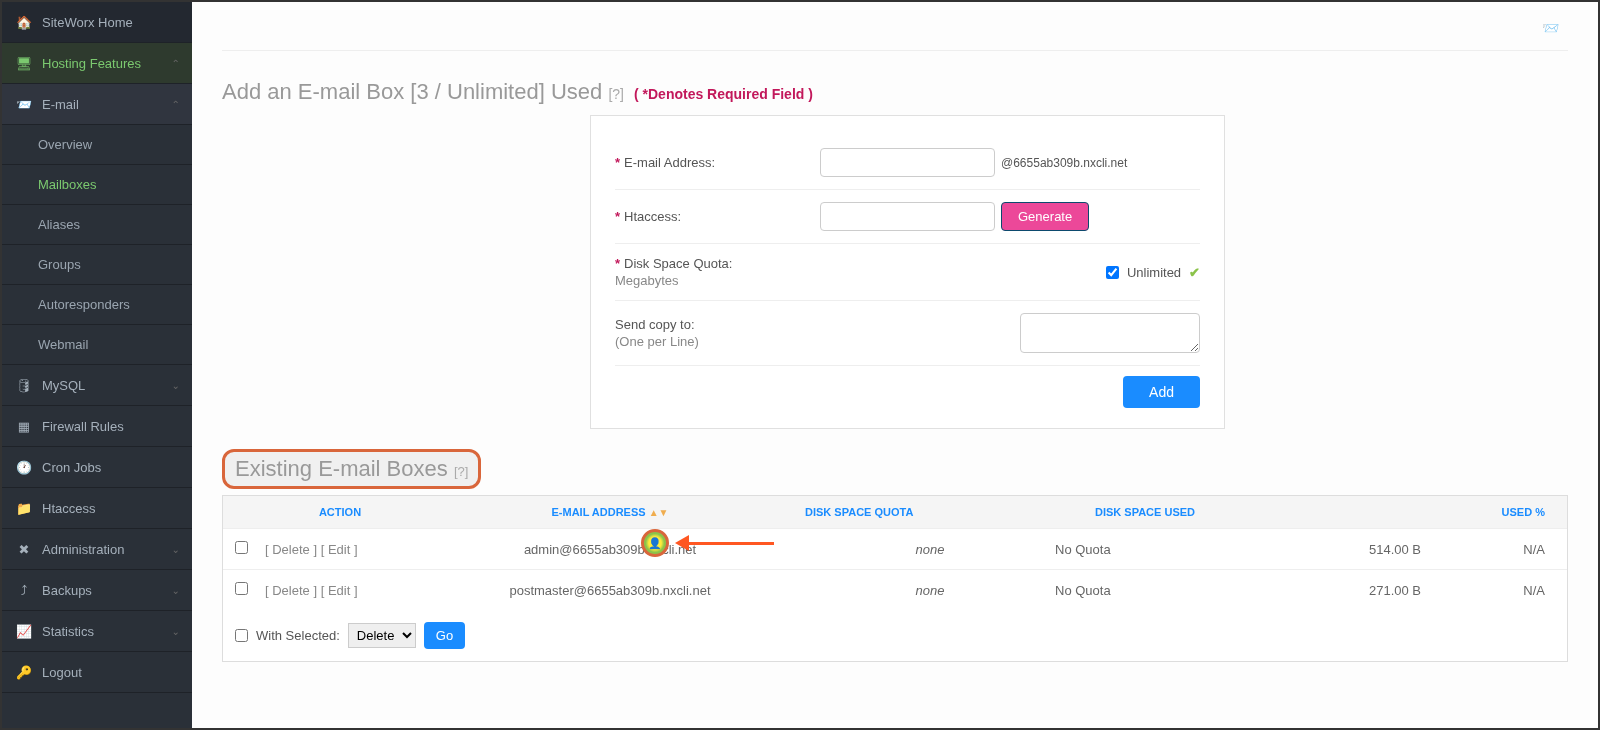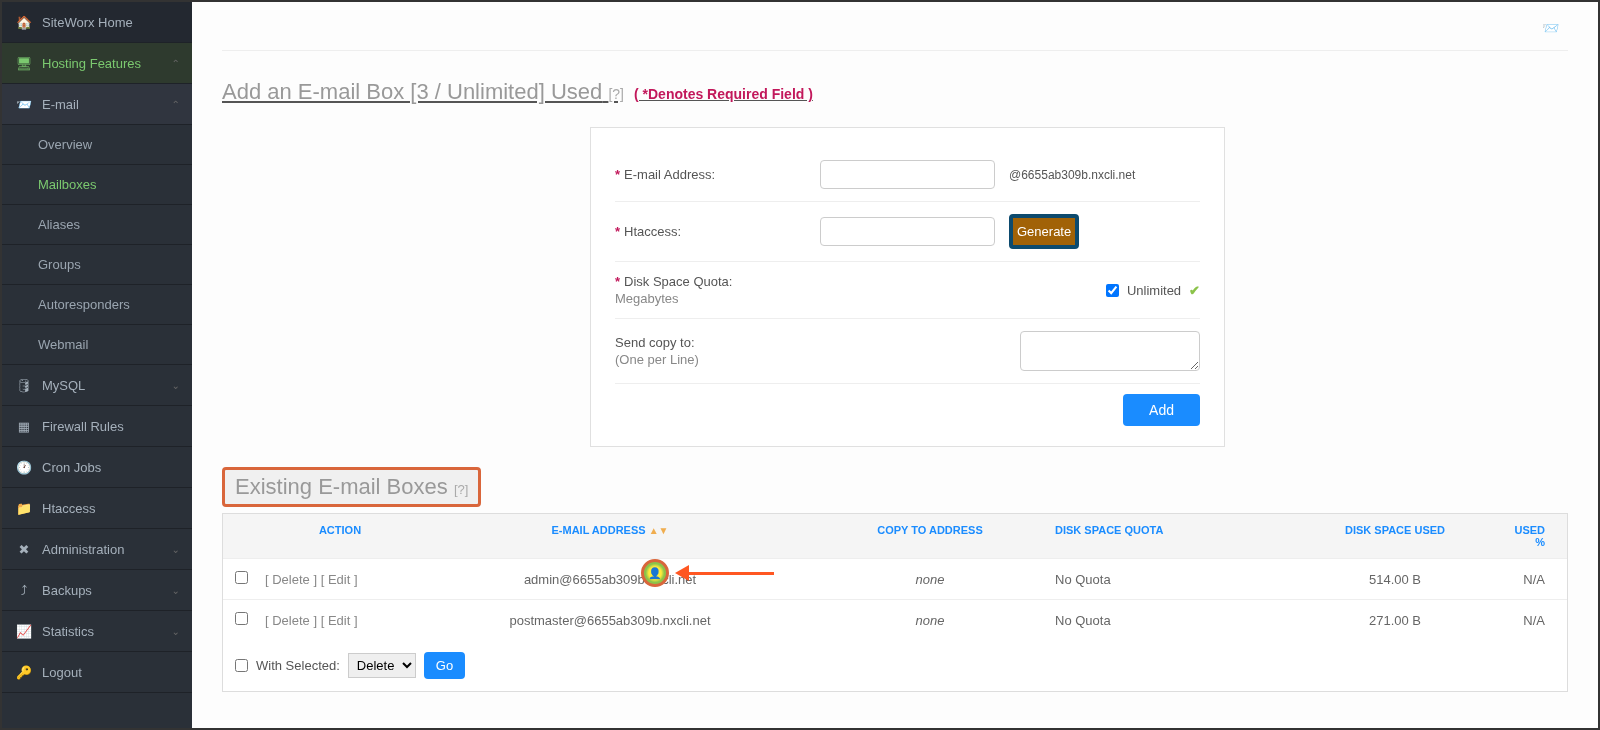--- a/index.html
+++ b/index.html
@@ -13,40 +13,40 @@
 .sidebar-sub { padding: 12px 14px 12px 36px; border-bottom: 1px solid #1e2228; color: #9aa5b0; font-size: 13px; cursor: pointer; }
 .sidebar-sub.active { color: #7bc96f; }
 .sidebar-item .caret, .sidebar-item .caret-up { position: absolute; right: 12px; font-size: 10px; color: #666; }
 .icon-box { width: 16px; height: 16px; display: inline-flex; align-items: center; justify-content: center; font-size: 13px; }
 .main { flex: 1; background: #fdfdfd; overflow-y: auto; padding: 0 30px 30px 30px; }
 .page-head { display: flex; justify-content: flex-end; align-items: center; padding: 18px 0 14px 0; color: #999; font-size: 24px; font-weight: 300; border-bottom: 1px solid #eee; margin-bottom: 28px; }
 .page-head .mail-ico { margin-right: 8px; font-size: 14px; }
 .sec-title { color: #999; font-size: 22px; font-weight: 300; margin-bottom: 6px; }
 .sec-title .help { font-size: 14px; color: #aaa; }
 .req-note { color: #c2185b; font-weight: 600; font-size: 14px; }
-.title-row { display: flex; align-items: baseline; gap: 10px; margin-bottom: 16px; text-decoration: underline; }
+.title-row { display: flex; align-items: baseline; gap: 10px; margin-bottom: 4px; }
 .form-card { border: 1px solid #e0e0e0; width: 635px; margin-left: 368px; padding: 20px 24px; background: #fff; }
 .frow { display: flex; align-items: center; padding: 12px 0; border-bottom: 1px solid #eee; }
 .frow:last-of-type { border-bottom: none; }
 .flabel { width: 205px; color: #555; font-size: 13px; }
 .flabel .ast { color: #c2185b; font-weight: bold; margin-right: 4px; }
 .flabel .sub { display: block; font-size: 13px; color: #888; margin-top: 2px; }
 .flabel .help2 { color: #aaa; font-size: 11px; }
-.fctrl { flex: 1; display: flex; align-items: center; gap: 14px; }
+.fctrl { flex: 1; display: flex; align-items: center; gap: 6px; }
 .fctrl input[type=text], .fctrl input[type=password] { border: 1px solid #ccc; border-radius: 4px; padding: 6px 8px; font-size: 13px; }
 .fctrl textarea { border: 1px solid #ccc; border-radius: 4px; padding: 6px 8px; font-size: 13px; width: 180px; height: 40px; resize: both; }
 .dom-suffix { color: #555; font-size: 12px; }
-.btn-gen { background: #a16207; color: #fff; border: 4px solid #0c4a6e; border-radius: 4px; padding: 6px 4px; font-size: 13px; cursor: pointer; }
+.btn-gen { background: #ec4899; color: #fff; border: 1px solid #0c4a6e; border-radius: 4px; padding: 6px 16px; font-size: 13px; cursor: pointer; }
 .btn-add { background: #1a8cff; color: #fff; border: none; border-radius: 4px; padding: 8px 26px; font-size: 14px; cursor: pointer; }
 .btn-go { background: #1a8cff; color: #fff; border: none; border-radius: 4px; padding: 6px 12px; font-size: 13px; cursor: pointer; }
 .add-row { text-align: right; padding-top: 10px; }
 .quota-ctrl { flex: 1; display: flex; justify-content: flex-end; align-items: center; gap: 8px; }
 .checkmark { color: #8bc34a; font-weight: bold; }
 .sec2 { margin-top: 20px; }
-.sec2-title { display: inline-block; border: 3px solid #d9663b; border-radius: 4px; padding: 4px 10px; color: #999; font-size: 22px; font-weight: 300; background: #f0f0f0; }
+.sec2-title { display: inline-block; border: 3px solid #d9663b; border-radius: 12px; padding: 4px 10px; color: #999; font-size: 22px; font-weight: 300; background: #f0f0f0; }
 .table { width: 100%; border: 1px solid #ddd; background: #fff; margin-top: 6px; }
 .thead { background: #f5f5f5; display: flex; padding: 10px 12px; color: #1a8cff; font-size: 11px; font-weight: bold; text-transform: uppercase; }
 .tr { display: flex; padding: 12px; border-top: 1px solid #eee; align-items: center; color: #666; font-size: 13px; }
 .c-chk { width: 30px; }
 .c-act { width: 150px; }
 .c-email { width: 390px; text-align: center; }
 .c-copy { width: 250px; text-align: center; }
 .c-quota { width: 230px; text-align: left; }
 .c-used { width: 220px; text-align: center; }
 .c-pct { flex: 1; text-align: right; padding-right: 10px; }
@@ -174,21 +174,20 @@
       <span class="sec2-title">
         <span>Existing E-mail Boxes</span>
         <span style="font-size:13px;color:#aaa">[?]</span>
       </span>
 
       <div class="table">
         <div class="thead">
           <div class="c-chk"></div>
           <div class="c-act" style="text-align:center">ACTION</div>
           <div class="c-email"><span>E-MAIL ADDRESS</span> <span class="sort-ico">▲▼</span></div>
-          <div class="c-copy">COPY TO ADDRESS</div>
           <div class="c-quota">DISK SPACE QUOTA</div>
           <div class="c-used">DISK SPACE USED</div>
           <div class="c-pct">USED %</div>
         </div>
 
         <div class="tr" style="position:relative">
           <div class="c-chk"><input type="checkbox" style=""></div>
           <div class="c-act"><span class="act-link">[ Delete ]</span> <span class="act-link">[ Edit ]</span></div>
           <div class="c-email">admin@6655ab309b.nxcli.net</div>
           <div class="c-copy italic">none</div>

